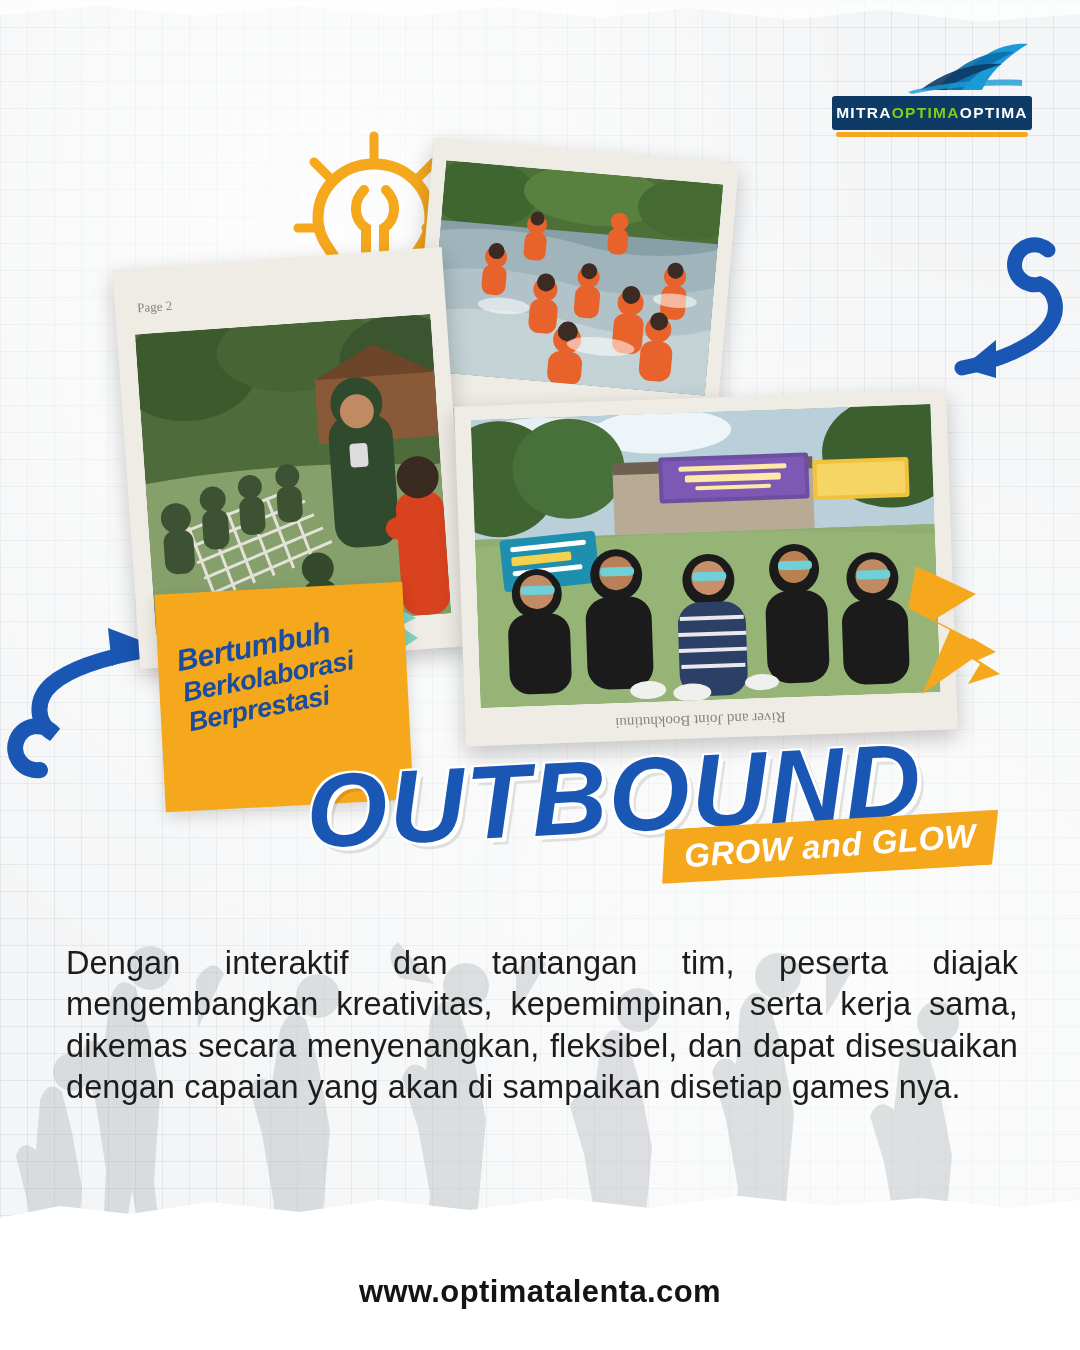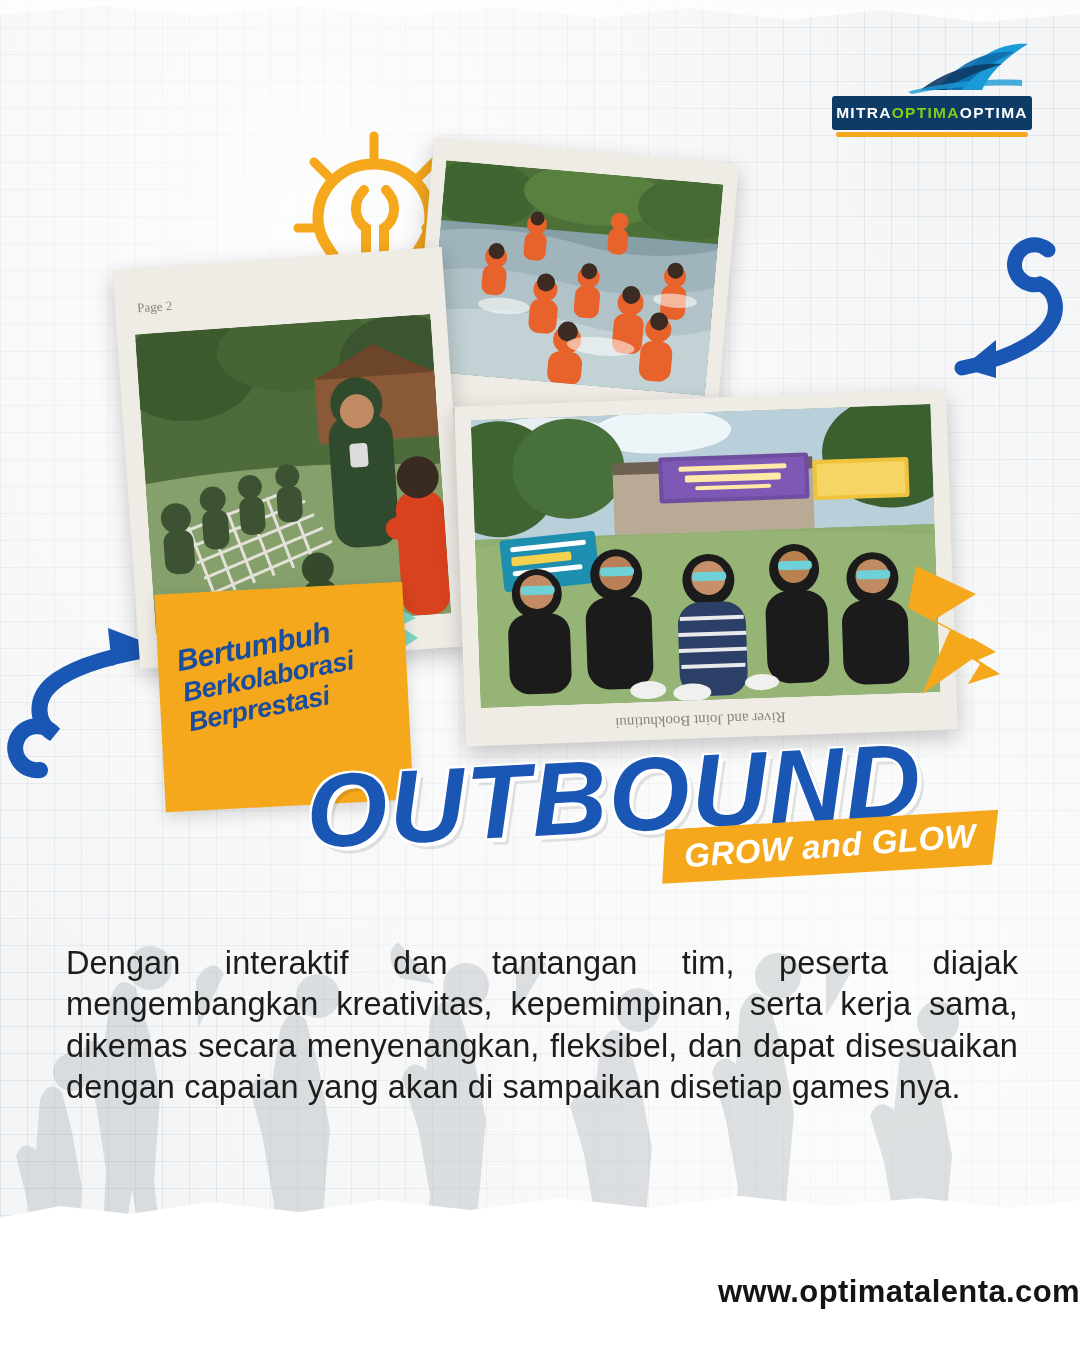--- a/index.html
+++ b/index.html
@@ -213,21 +213,21 @@
     color: #1c1c1c;
     text-align: justify;
     letter-spacing: 0.1px;
   }
 
   
   .website {
     position: absolute;
     left: 0; right: 0;
     bottom: 40px;
-    text-align: right;
+    text-align: center;
     font-size: 31px;
     font-weight: bold;
     color: #141414;
     letter-spacing: 0.4px;
   }
 </style>
 </head>
 <body>
 
 <div id="poster">

